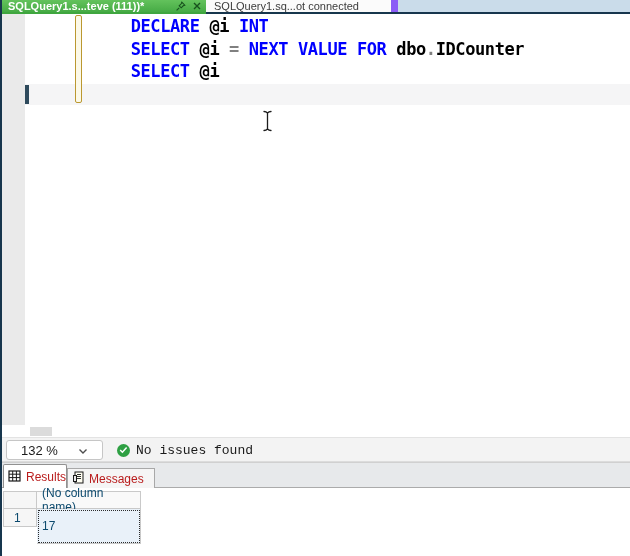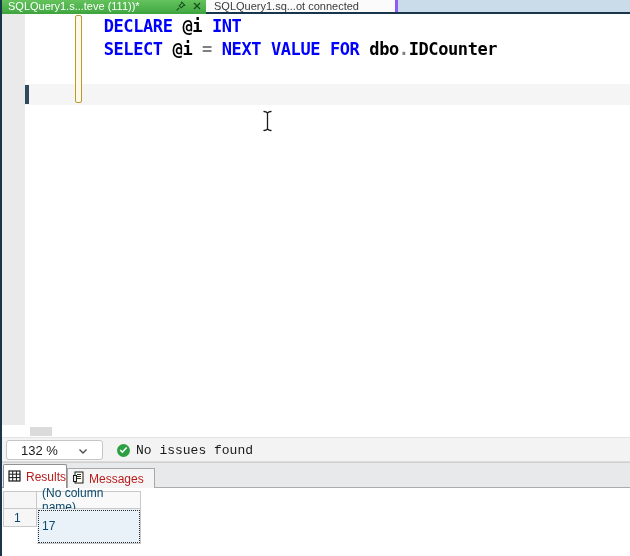--- a/index.html
+++ b/index.html
@@ -7,40 +7,40 @@
        font-family:"Liberation Sans", sans-serif;background:#ffffff;}
   .abs{position:absolute;box-sizing:border-box;}
 
   
   #win-left-border{left:0;top:0;width:2px;height:556px;background:var(--navy-dark);z-index:50;}
 
   
   #tabstrip{left:2px;top:0;width:628px;height:14px;background:var(--tabstrip-blue);}
   #tab-active{left:2px;top:0;width:204px;height:12px;z-index:2;
     background:linear-gradient(#63c25c, #46ab45);
-    display:flex;align-items:center;padding:0 4px 0 6px;}
+    display:flex;align-items:center;padding:0 4px 0 6px;font-weight:bold;}
   #tab-active .title{color:#ffffff;font-size:11px;white-space:nowrap;overflow:hidden;flex:1 1 auto;}
   #tab-active .tabicon{flex:0 0 auto;margin-left:6px;display:flex;align-items:center;}
   #tab-inactive{left:206px;top:0;width:192px;height:12px;background:#fbfbfb;
-    border-right:3px solid #8b5cf6;display:flex;align-items:center;padding:0 8px;}
+    border-right:7px solid #8b5cf6;display:flex;align-items:center;padding:0 8px;}
   #tab-inactive .title{color:#3c3c3c;font-size:11px;white-space:nowrap;overflow:hidden;}
   #tabline-green{left:2px;top:12px;width:204px;height:2px;background:var(--tab-green-line);z-index:2;}
   #tabline-navy{left:206px;top:12px;width:424px;height:2px;background:var(--navy-dark);}
 
   
   #editor{left:2px;top:14px;width:628px;height:423px;background:#ffffff;}
   #gutter{left:2px;top:14px;width:23px;height:411px;background:#eaeaea;}
   #current-line{left:25px;top:84px;width:605px;height:21px;background:#f5f5f6;}
   #caret{left:25px;top:85px;width:4px;height:19px;background:#2e4a5c;}
   #changebar{left:75px;top:15px;width:7px;height:88px;background:#fcf9e8;
     border:1px solid var(--changebar-gold);border-radius:2px;}
   #code-lines{left:25px;top:15px;width:600px;z-index:3;
     font-family:"DejaVu Sans Mono","Liberation Mono",monospace;
     font-size:17px;font-weight:600;letter-spacing:-0.4px;}
-  .code-line{white-space:pre;line-height:22.5px;min-height:22.5px;}
+  .code-line{white-space:pre;line-height:22.5px;min-height:22.5px;padding-left:27px;}
   .seg-kw{color:var(--keyword-blue);}
   .seg-pl{color:#000000;}
   .seg-op{color:var(--operator-gray);}
   #mouse-ibeam{left:261px;top:110px;z-index:40;}
   #hscroll-thumb{left:30px;top:427px;width:22px;height:9px;background:#dbdbdb;}
 
   
   #zoombar{left:2px;top:437px;width:628px;height:25px;background:#f3f3f3;
     border-top:1px solid #e3e3e3;border-bottom:1px solid #dcdcdc;}
   #zoom-select{left:6px;top:440px;width:97px;height:20px;background:#ffffff;
@@ -105,20 +105,21 @@
 <div class="abs" id="tabline-navy"></div>
 
 <div class="abs" id="editor"></div>
 <div class="abs" id="gutter"></div>
 <div class="abs" id="current-line"></div>
 <div class="abs" id="caret"></div>
 <div class="abs" id="changebar"></div>
 <div class="abs" id="code-lines">
     <div class="code-line"><span class="seg-pl">        </span><span class="seg-kw">DECLARE</span><span class="seg-pl"> </span><span class="seg-pl">@i</span><span class="seg-pl"> </span><span class="seg-kw">INT</span></div>
     <div class="code-line"><span class="seg-pl">        </span><span class="seg-kw">SELECT</span><span class="seg-pl"> </span><span class="seg-pl">@i</span><span class="seg-pl"> </span><span class="seg-op">=</span><span class="seg-pl"> </span><span class="seg-kw">NEXT VALUE FOR</span><span class="seg-pl"> </span><span class="seg-pl">dbo</span><span class="seg-op">.</span><span class="seg-pl">IDCounter</span></div>
+    <div class="code-line"><span class="seg-pl">        </span><span class="seg-kw">SELECT</span><span class="seg-pl"> </span><span class="seg-pl">@i</span></div>
     <div class="code-line"></div>
   </div>
 
 <div class="abs" id="mouse-ibeam">
   <svg width="13" height="22" viewBox="0 0 13 22">
     <path d="M3 1.5 C4.6 1.5 5.7 2.1 6.5 3 C7.3 2.1 8.4 1.5 10 1.5 M6.5 3 L6.5 19 M3 20.5 C4.6 20.5 5.7 19.9 6.5 19 C7.3 19.9 8.4 20.5 10 20.5" fill="none" stroke="#1c1c1c" stroke-width="1.3" stroke-linecap="round"></path>
   </svg>
 </div>
 <div class="abs" id="hscroll-thumb"></div>
 

